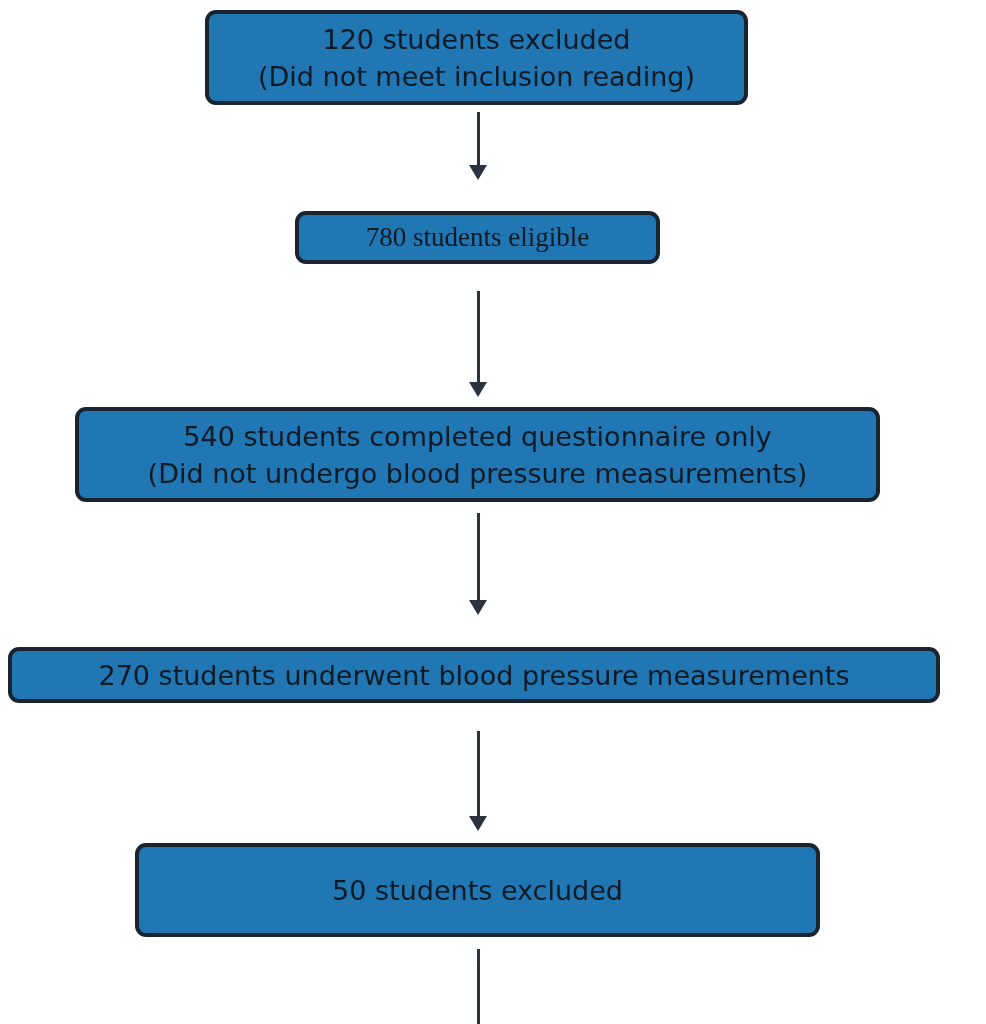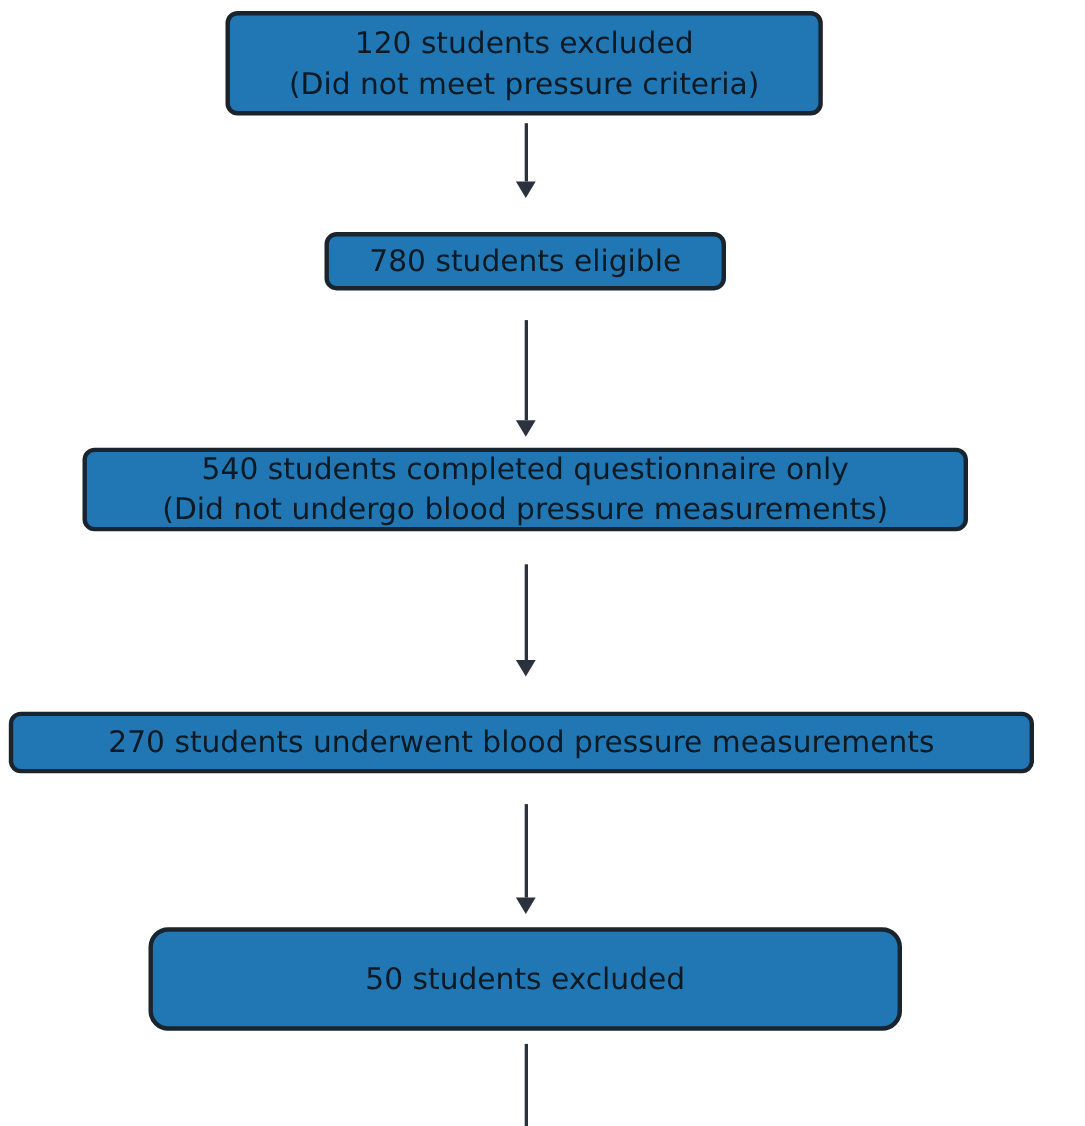--- a/index.html
+++ b/index.html
@@ -30,24 +30,24 @@
     align-items: center;
     justify-content: center;
     text-align: center;
     font-size: 27px;
     line-height: 37px;
     white-space: nowrap;
   }
   .node span { display: block; }
   
   .node-1 { left: 205px; top: 10px;  width: 543px; height: 95px; }
-  .node-2 { left: 295px; top: 211px; width: 365px; height: 53px; }
-  .node-3 { left: 75px;  top: 407px; width: 805px; height: 76px; }
+  .node-2 { left: 295px; top: 211px; width: 365px; height: 53px; font-family: Liberation Serif, serif; }
+  .node-3 { left: 75px;  top: 407px; width: 805px; height: 95px; }
   .node-4 { left: 8px;   top: 647px; width: 932px; height: 56px; }
-  .node-5 { left: 135px; top: 843px; width: 685px; height: 94px; border-radius: 18px; }
+  .node-5 { left: 135px; top: 843px; width: 685px; height: 94px; }
 
   .arrow {
     position: absolute;
     width: 22px;
     display: flex;
     flex-direction: column;
     align-items: center;
   }
   .arrow .shaft {
     width: 3px;
@@ -67,21 +67,21 @@
   .arrow-4 { left: 467px; top: 731px; height: 100px; }
   .arrow-5 { left: 467px; top: 949px; height: 75px; }
 </style>
 </head>
 <body>
 
 <div class="canvas">
 
   <div class="node node-1">
     <span>120 students excluded</span>
-    <span>(Did not meet pressure criteria)</span>
+    <span>(Did not meet inclusion reading)</span>
   </div>
 
   <div class="arrow arrow-1">
     <div class="shaft"></div>
     <div class="head"></div>
   </div>
 
   <div class="node node-2">
     <span>780 students eligible</span>
     <span></span>

